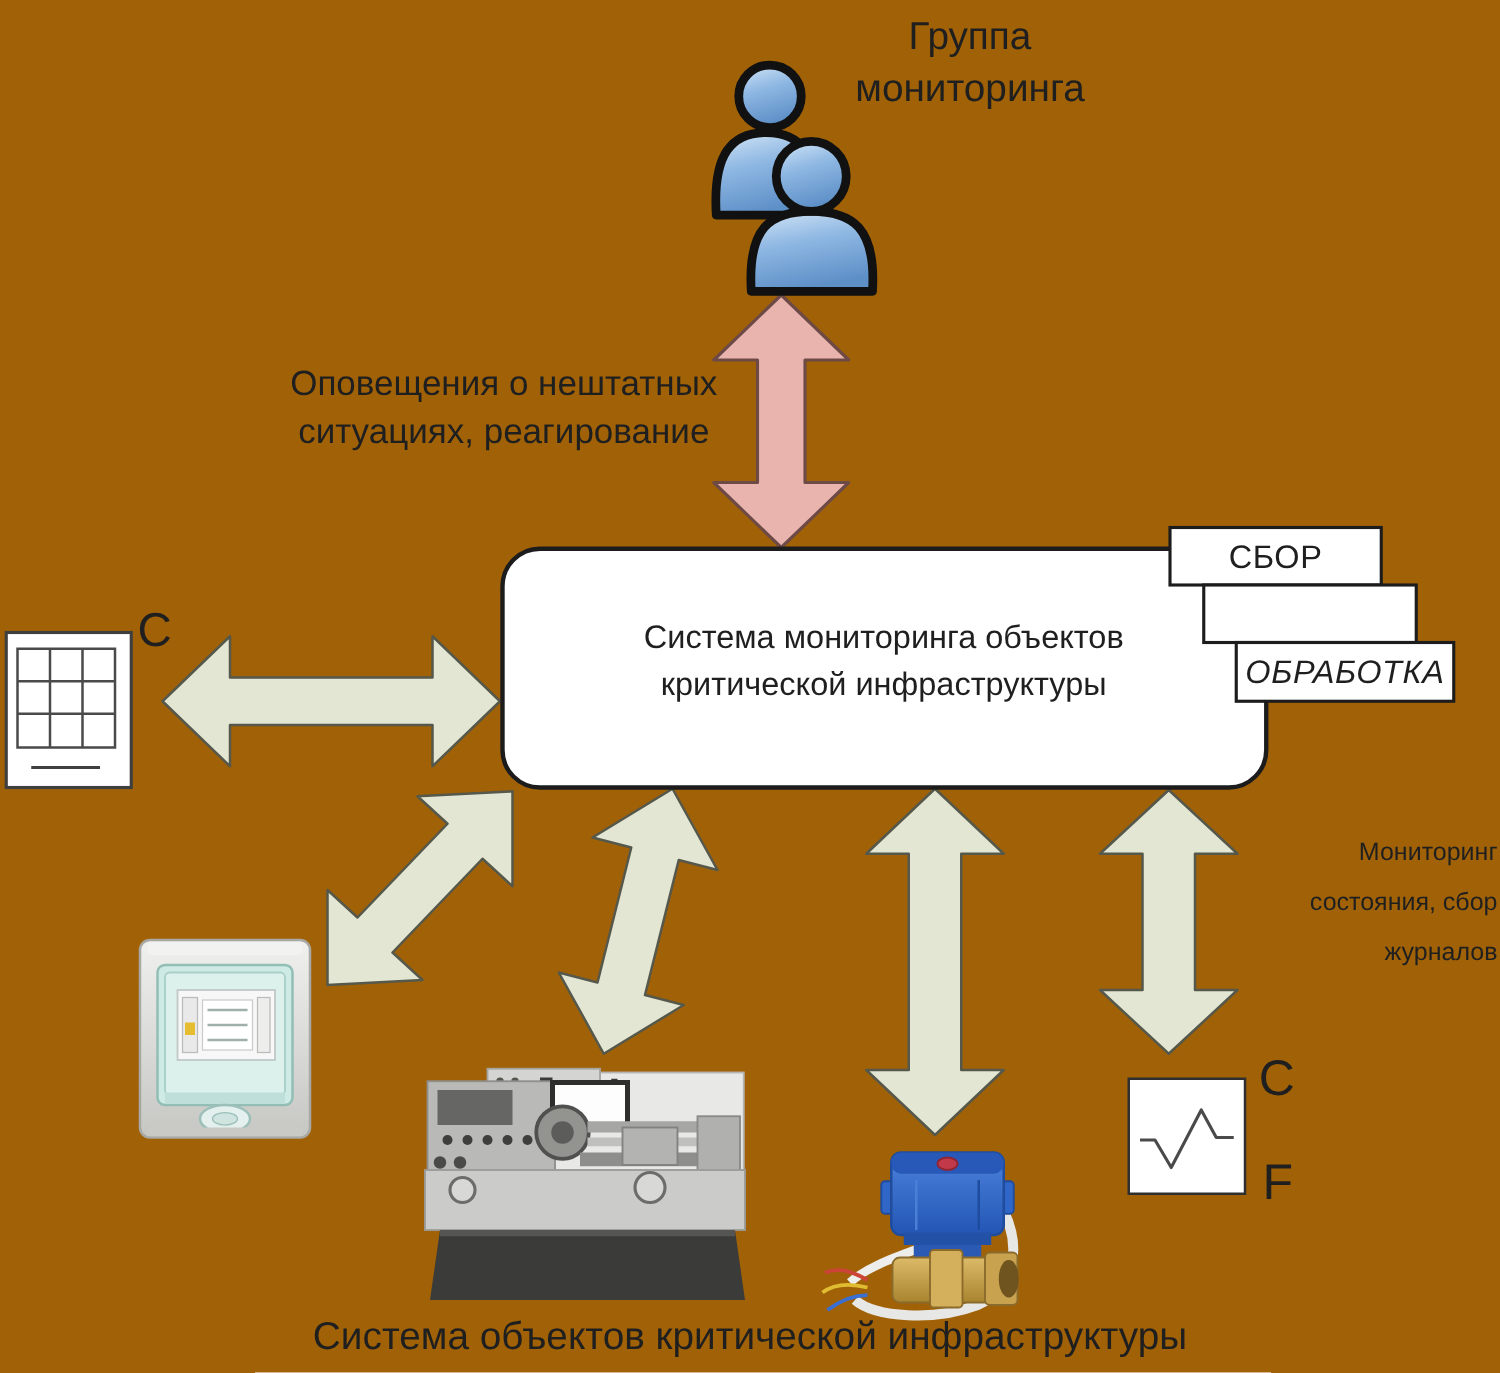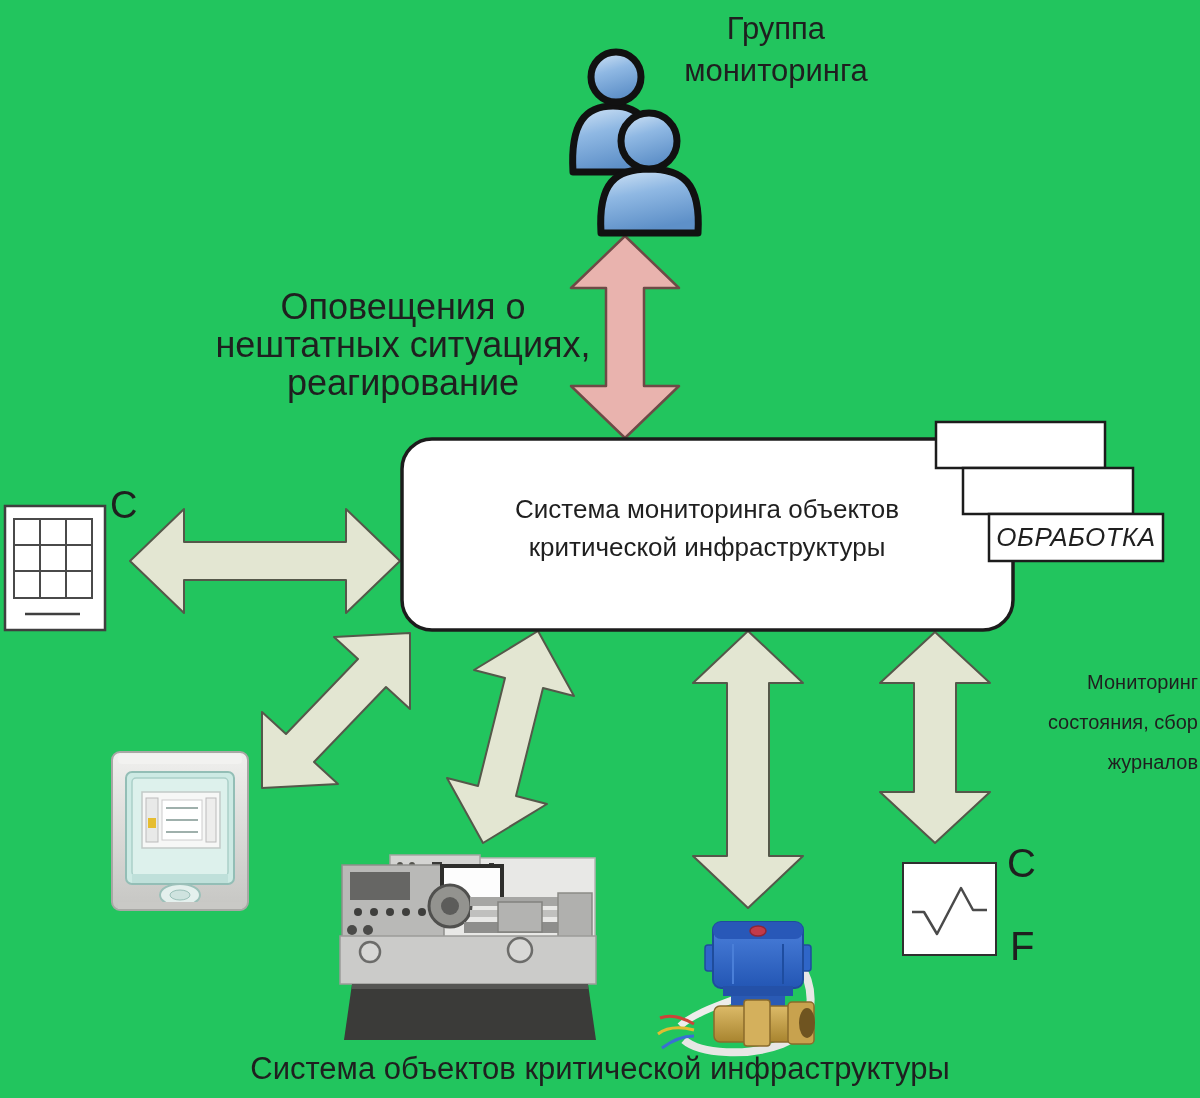--- a/index.html
+++ b/index.html
@@ -1,23 +1,23 @@
 <!DOCTYPE html>
 <html><head>
 <meta charset="utf-8">
 <style>
   html,body{margin:0;padding:0;background:#ffffff;}
   .canvas{
-    position:relative;width:1200px;height:1098px;background:#22c55e;overflow:hidden;
+    position:relative;width:1200px;height:1098px;background:#a16207;overflow:hidden;
     font-family:"Liberation Sans", sans-serif;color:#1f1f1f;
   }
   .layer-svg{position:absolute;left:0;top:0;z-index:1;}
   .txt{position:absolute;z-index:2;color:#1f1f1f;}
   .t-title{left:656px;top:8px;width:240px;text-align:center;font-size:31px;line-height:42px;}
-  .t-alert{left:198px;top:288px;width:410px;text-align:center;font-size:36px;line-height:38px;}
+  .t-alert{left:198px;top:288px;width:410px;text-align:center;font-size:28px;line-height:38px;}
   .t-central{left:457px;top:490px;width:500px;text-align:center;font-size:26px;line-height:38px;}
   .t-step{position:absolute;display:flex;align-items:center;justify-content:center;
           font-size:26px;letter-spacing:0.5px;}
   .t-step0{left:936px;top:422px;width:169px;height:46px;}
   .t-step1{left:963px;top:468px;width:170px;height:46px;}
   .t-step2{left:989px;top:514px;width:174px;height:47px;font-style:italic;}
   .t-grid-c{left:110px;top:484px;width:46px;font-size:38px;}
   .t-right{left:1013px;top:662px;width:185px;text-align:right;font-size:20px;line-height:40px;}
   .t-wave-c{left:1007px;top:841px;width:46px;font-size:40px;}
   .t-wave-f{left:1010px;top:924px;width:46px;font-size:40px;}
@@ -173,20 +173,21 @@
       <polyline points="912,912 924,912 937,934 961,888 973,910 987,910" fill="none" stroke="#4a4a4a" stroke-width="2.5" stroke-linejoin="round"></polyline>
     </g>
   </svg>
 
   <div class="txt t-title">Группа мониторинга</div>
 
   <div class="txt t-alert">Оповещения о нештатных ситуациях, реагирование</div>
 
   <div class="txt t-central">Система мониторинга объектов критической инфраструктуры</div>
 
+  <div class="txt t-step t-step0">СБОР</div>
   <div class="txt t-step t-step2">ОБРАБОТКА</div>
 
   <div class="txt t-grid-c">С</div>
 
   <div class="txt t-right">Мониторинг состояния, сбор журналов</div>
 
   <div class="txt t-wave-c">С</div>
   <div class="txt t-wave-f">F</div>
 
   <div class="txt t-caption">Система объектов критической инфраструктуры</div>

